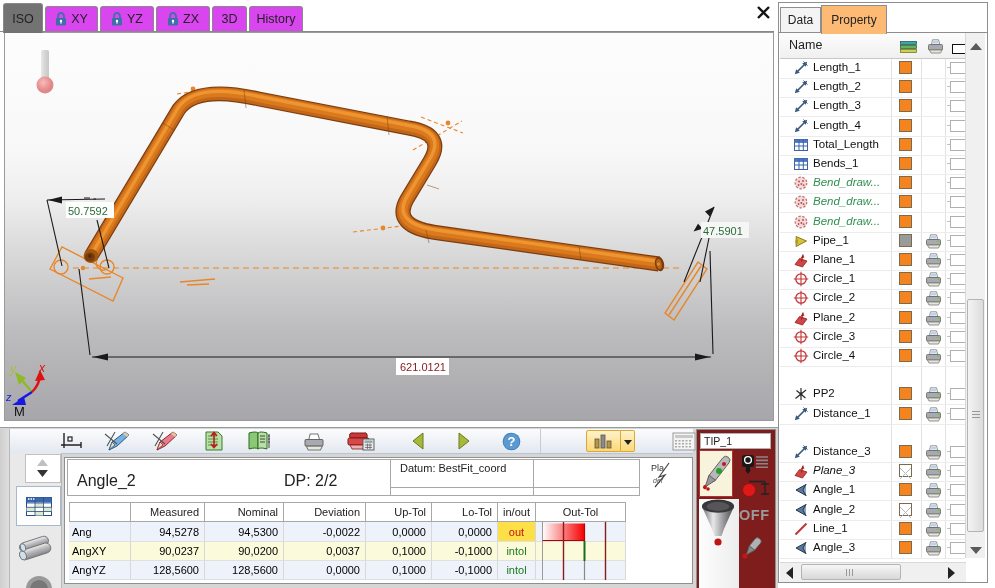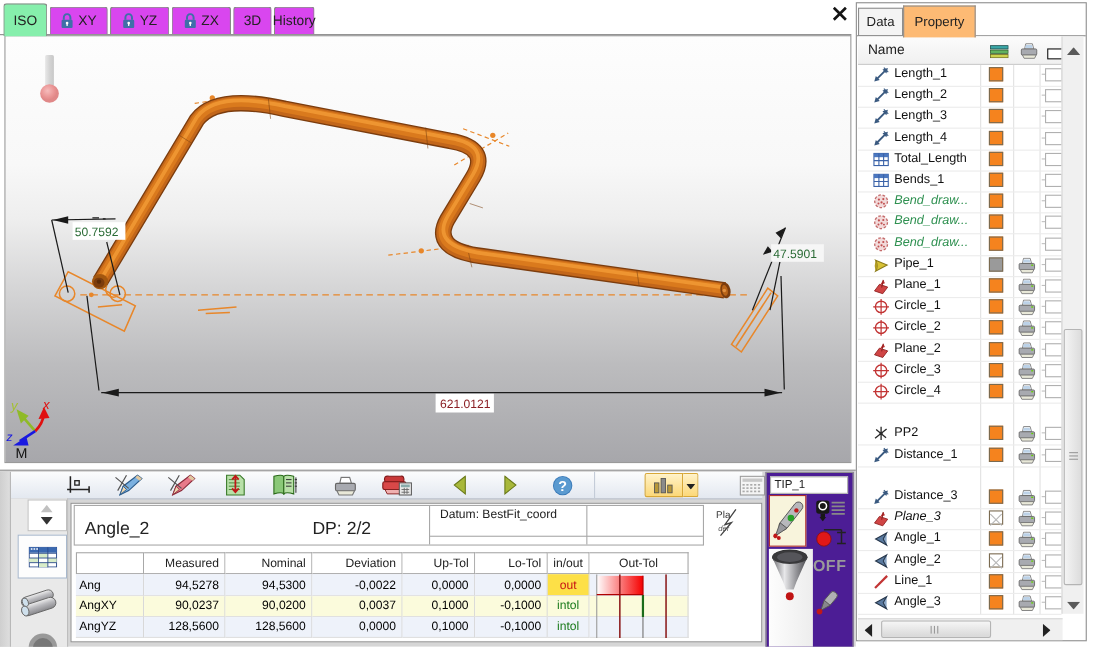--- a/index.html
+++ b/index.html
@@ -16,21 +16,21 @@
 .rtab{position:absolute;box-sizing:border-box;border:1px solid #8e8e8e;font-size:12px;color:#222;display:flex;align-items:center;justify-content:center;}
 .row{position:absolute;left:1px;width:185px;height:19px;border-bottom:1px solid #ececec;}
 .rowt{position:absolute;left:33px;top:2px;font-size:11.5px;color:#111;white-space:nowrap;}
 .sw{position:absolute;left:119px;top:2px;width:13px;height:13px;background:#f5831e;border:1px solid #7a6a50;box-sizing:border-box;}
 .cb{position:absolute;left:170px;top:3px;width:14px;height:10px;background:#fff;border:1px solid #b0b0b0;}
 .icn{position:absolute;left:13px;top:1px;width:16px;height:16px;}
 
 #bp{position:absolute;left:0px;top:427px;width:778px;height:161px;background:#d6d6d6;border-top:1px solid #9a9a9a;box-sizing:border-box;}
 #tbar{position:absolute;left:10px;top:1px;width:683px;height:25px;background:linear-gradient(180deg,#fbfcfd,#e3e8f0);border-bottom:1px solid #bcc4d0;box-sizing:border-box;}
 #tblbox{position:absolute;left:64px;top:29px;width:629px;height:127px;background:#fff;border:1px solid #909090;box-sizing:border-box;}
-#tip{position:absolute;left:696px;top:1px;width:80px;height:160px;background:#4c1d95;border:1px solid #909090;box-sizing:border-box;}
+#tip{position:absolute;left:696px;top:1px;width:80px;height:160px;background:#7f1d1d;border:1px solid #909090;box-sizing:border-box;}
 </style>
 </head>
 <body>
 <div id="page">
   <div id="vp">
   <svg width="768" height="387" viewBox="4 32 768 387" style="position:absolute;left:0;top:0;">
     <defs>
       <radialGradient id="ball" cx="40%" cy="35%">
             <stop offset="0%" stop-color="#f6bcbc"></stop>
             <stop offset="70%" stop-color="#ea9595"></stop>
@@ -132,21 +132,21 @@
     <path d="M39 369 L34 380 L44 379 Z" fill="#e01010"></path>
     <path d="M11 404 L23 396 L25 404 Z" fill="#1818e0"></path>
     <text x="9" y="372" font-size="12" fill="#a4c032" font-style="italic">y</text>
     <text x="38" y="371" font-size="12" fill="#e01010" font-style="italic">x</text>
     <text x="5" y="400" font-size="11" fill="#1818e0" font-style="italic">z</text>
     <text x="13" y="415" font-size="13" fill="#111">M</text>
   </svg>
   </div>
   <div id="tabline"></div>
   <div id="tabs">
-    <div class="tab" style="left:3px;top:3px;height:30px;width:40px;background:#86efac;z-index:5;">ISO</div>
+    <div class="tab" style="left:3px;top:3px;height:30px;width:40px;background:#737373;z-index:5;">ISO</div>
     <div class="tab" style="left:45px;width:53px;">
       <svg width="12" height="14" viewBox="0 0 12 14">
           <path d="M3 6 V4.2 a3 3.4 0 0 1 6 0 V6" fill="none" stroke="#3f6fa8" stroke-width="1.8"></path>
           <rect x="1" y="6" width="10" height="7.5" rx="1" fill="#3f6fa8"></rect>
           <circle cx="6" cy="9" r="1.2" fill="#fff"></circle>
           <rect x="5.4" y="9" width="1.2" height="2.6" fill="#fff"></rect>
         </svg>XY</div>
     <div class="tab" style="left:100px;width:54px;">
       <svg width="12" height="14" viewBox="0 0 12 14">
           <path d="M3 6 V4.2 a3 3.4 0 0 1 6 0 V6" fill="none" stroke="#3f6fa8" stroke-width="1.8"></path>
@@ -155,21 +155,21 @@
           <rect x="5.4" y="9" width="1.2" height="2.6" fill="#fff"></rect>
         </svg>YZ</div>
     <div class="tab" style="left:156px;width:54px;">
       <svg width="12" height="14" viewBox="0 0 12 14">
           <path d="M3 6 V4.2 a3 3.4 0 0 1 6 0 V6" fill="none" stroke="#3f6fa8" stroke-width="1.8"></path>
           <rect x="1" y="6" width="10" height="7.5" rx="1" fill="#3f6fa8"></rect>
           <circle cx="6" cy="9" r="1.2" fill="#fff"></circle>
           <rect x="5.4" y="9" width="1.2" height="2.6" fill="#fff"></rect>
         </svg>ZX</div>
     <div class="tab" style="left:212px;width:35px;">3D</div>
-    <div class="tab" style="left:249px;width:37px;">History</div>
+    <div class="tab" style="left:249px;width:54px;">History</div>
     <svg class="a" style="left:756px;top:6px;" width="15" height="14" viewBox="0 0 15 14">
         <path d="M2 1 L13 12 M13 1 L2 12" stroke="#141414" stroke-width="2.4"></path>
       </svg>
   </div>
   <div id="rp">
 
     <div class="rtab" style="left:1px;top:4px;width:41px;height:26px;background:#f4f4f4;">Data</div>
     <div class="rtab" style="left:42px;top:2px;width:66px;height:29px;background:#fdba74;border-bottom:none;z-index:3;">Property</div>
     <div style="position:absolute;left:0;top:29px;width:208px;height:1px;background:#8e8e8e;"></div>
 

